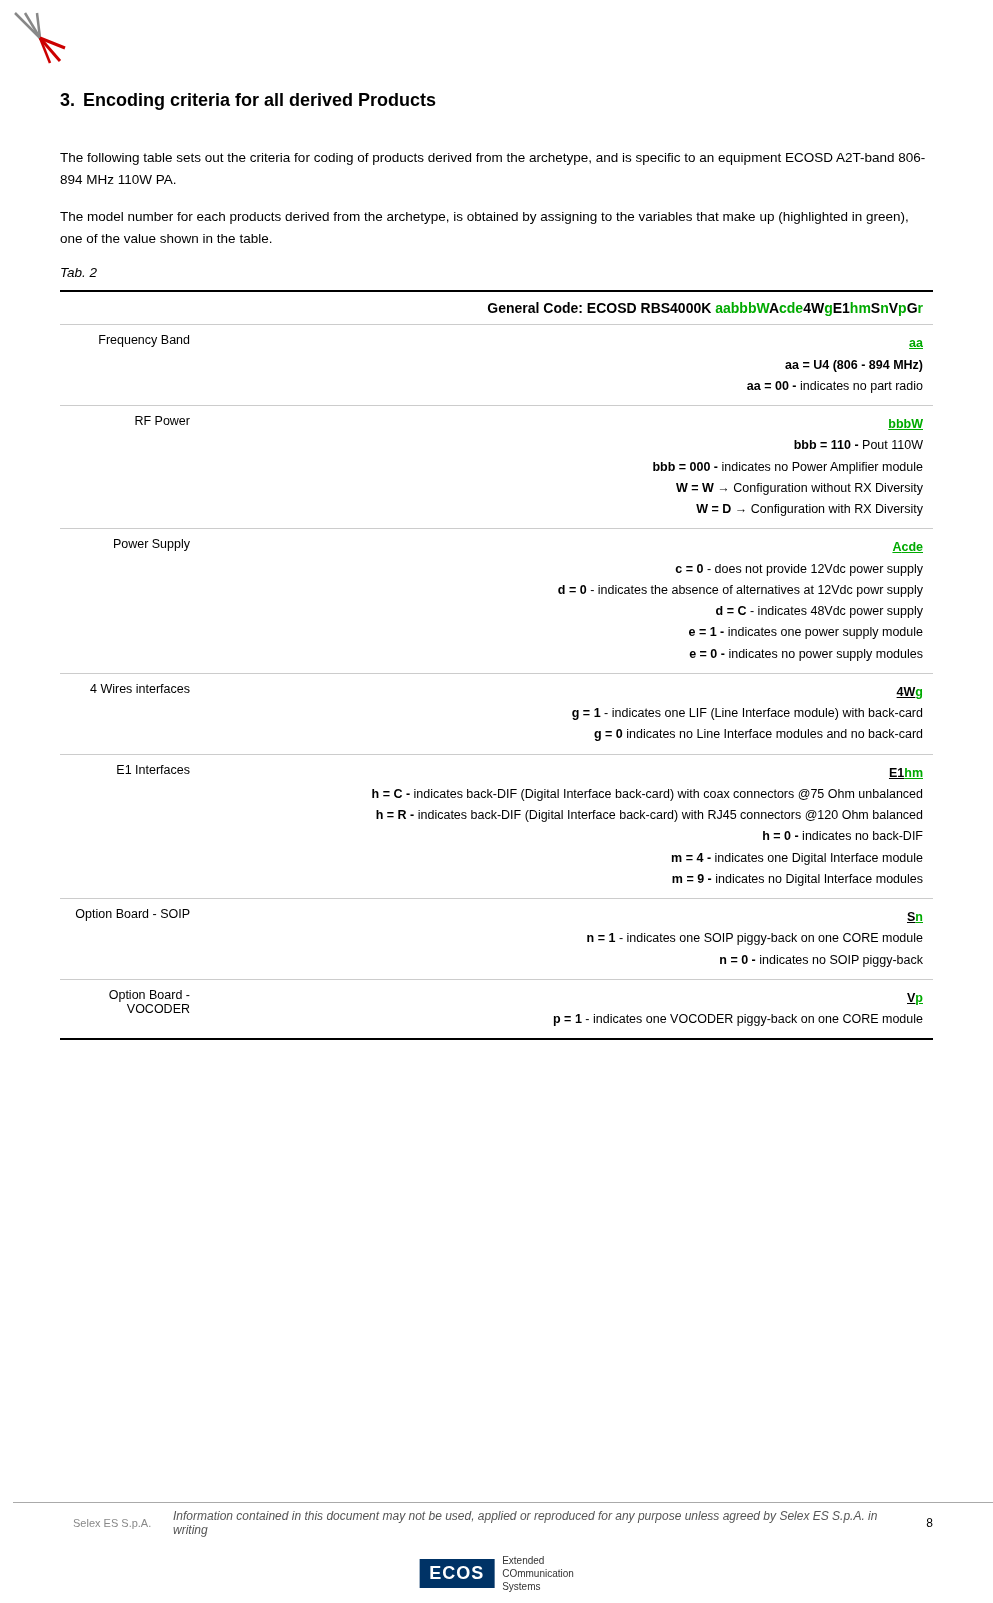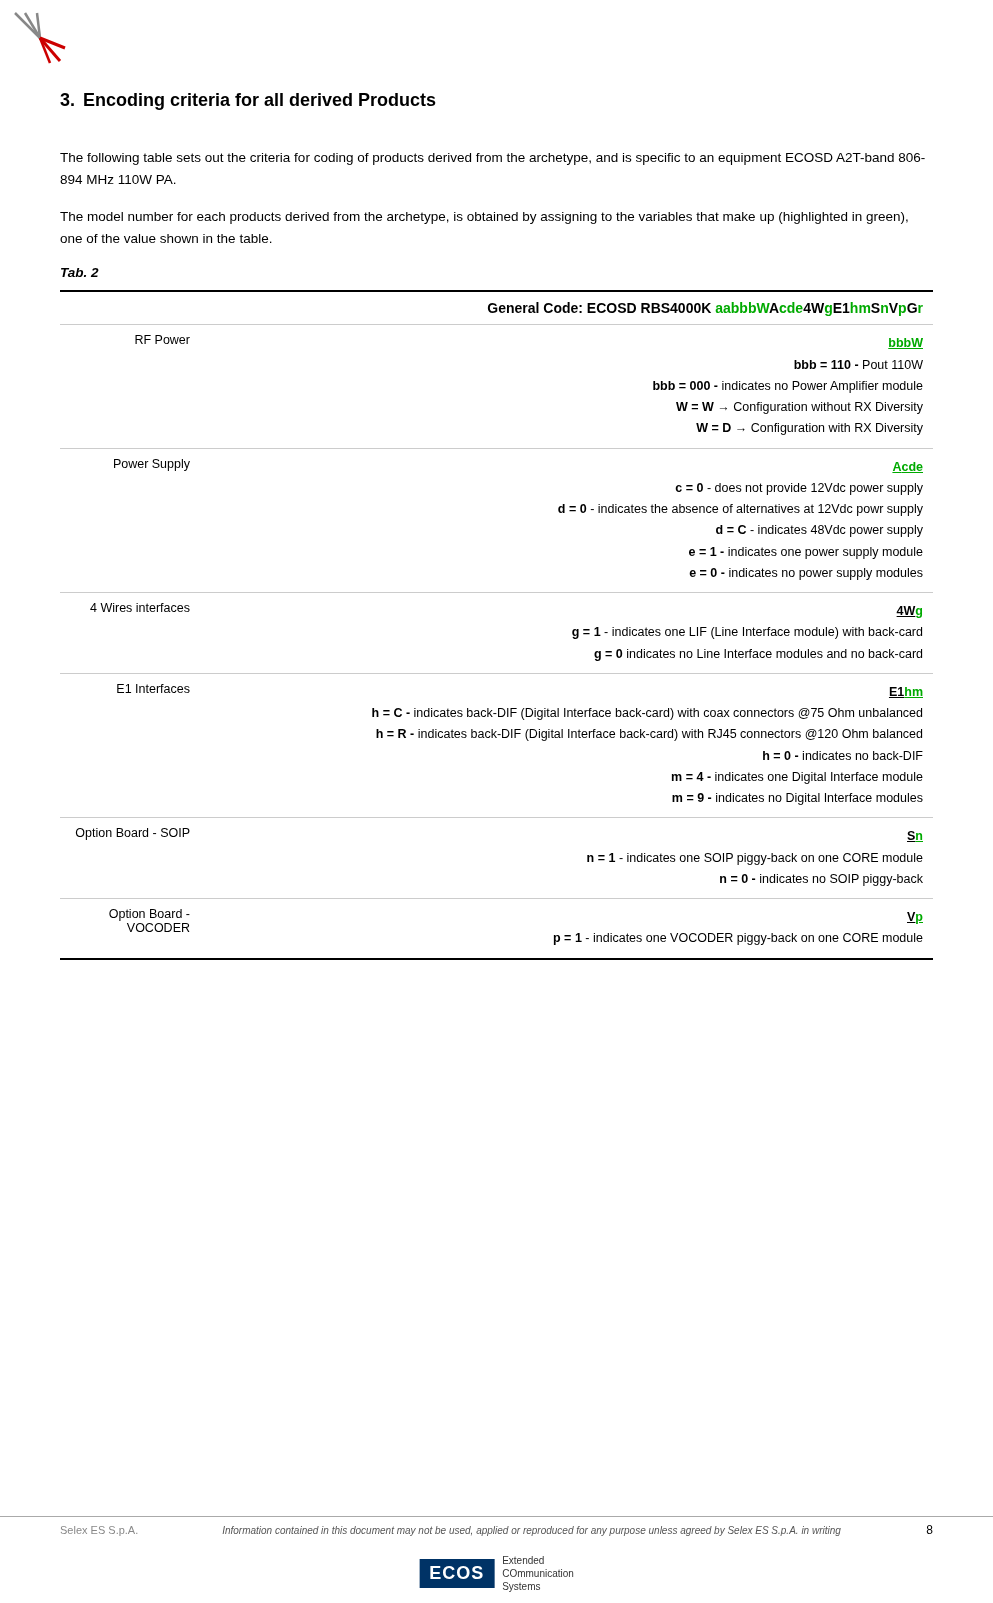--- a/index.html
+++ b/index.html
@@ -41,21 +41,21 @@
       margin-bottom: 20px;
     }
 
     .intro-text {
       font-size: 13.5px;
       line-height: 1.6;
       margin-bottom: 16px;
     }
 
     .tab-label {
-      font-weight: bold;
+      font-weight: normal;
       font-style: italic;
       margin-bottom: 10px;
       font-size: 13.5px;
     }
 
     
     .coding-table {
       width: 100%;
       border-collapse: collapse;
       margin-top: 5px;
@@ -95,39 +95,38 @@
     }
 
     .green { color: #00aa00; font-weight: bold; }
     .bold { font-weight: bold; }
     .underline { text-decoration: underline; }
 
     
     .footer {
       position: absolute;
       bottom: 60px;
-      left: 0;
+      left: 13px;
       right: 0;
       border-top: 1px solid #aaa;
       padding: 6px 60px;
       display: flex;
       align-items: center;
       justify-content: space-between;
     }
 
     .footer-company {
       font-size: 11px;
       color: #888;
       width: 100px;
     }
 
     .footer-text {
-      font-size: 10px;
+      font-size: 12px;
       color: #555;
-      text-align: center;
       flex: 1;
       font-style: italic;
     }
 
     .footer-page {
       font-size: 12px;
       width: 30px;
       text-align: right;
     }
 
@@ -197,20 +196,28 @@
   <p class="tab-label">Tab. 2</p>
 
   <table class="coding-table">
     <tbody>
         <tr class="table-header">
       <td colspan="2">
         <span style="color:#000; font-weight:bold; font-size:14px;">General Code: ECOSD RBS4000K </span><span style="color:#00aa00; font-weight:bold; font-size:14px;">aabbbW</span><span style="color:#000; font-weight:bold; font-size:14px;">A</span><span style="color:#00aa00; font-weight:bold; font-size:14px;">cde</span><span style="color:#000; font-weight:bold; font-size:14px;">4W</span><span style="color:#00aa00; font-weight:bold; font-size:14px;">g</span><span style="color:#000; font-weight:bold; font-size:14px;">E1</span><span style="color:#00aa00; font-weight:bold; font-size:14px;">hm</span><span style="color:#000; font-weight:bold; font-size:14px;">S</span><span style="color:#00aa00; font-weight:bold; font-size:14px;">n</span><span style="color:#000; font-weight:bold; font-size:14px;">V</span><span style="color:#00aa00; font-weight:bold; font-size:14px;">p</span><span style="color:#000; font-weight:bold; font-size:14px;">G</span><span style="color:#00aa00; font-weight:bold; font-size:14px;">r</span>
       </td>
     </tr>
 
+    <tr>
+      <td class="col-label">Frequency Band</td>
+      <td class="col-value">
+        <span class="green underline" style="text-decoration:underline;">aa</span><br>
+        <span class="bold">aa = U4 (806 - 894 MHz)</span><br>
+        <span><span class="bold">aa = 00 -</span> indicates no part radio</span>
+      </td>
+    </tr>
 
     <tr>
       <td class="col-label">RF Power</td>
       <td class="col-value">
         <span class="green" style="text-decoration:underline;">bbbW</span><br>
         <span><span class="bold">bbb = 110 -</span> Pout 110W</span><br>
         <span><span class="bold">bbb = 000 -</span> indicates no Power Amplifier module</span><br>
         <span><span class="bold">W = W</span> → Configuration without RX Diversity</span><br>
         <span><span class="bold">W = D</span> → Configuration with RX Diversity</span>
       </td>

